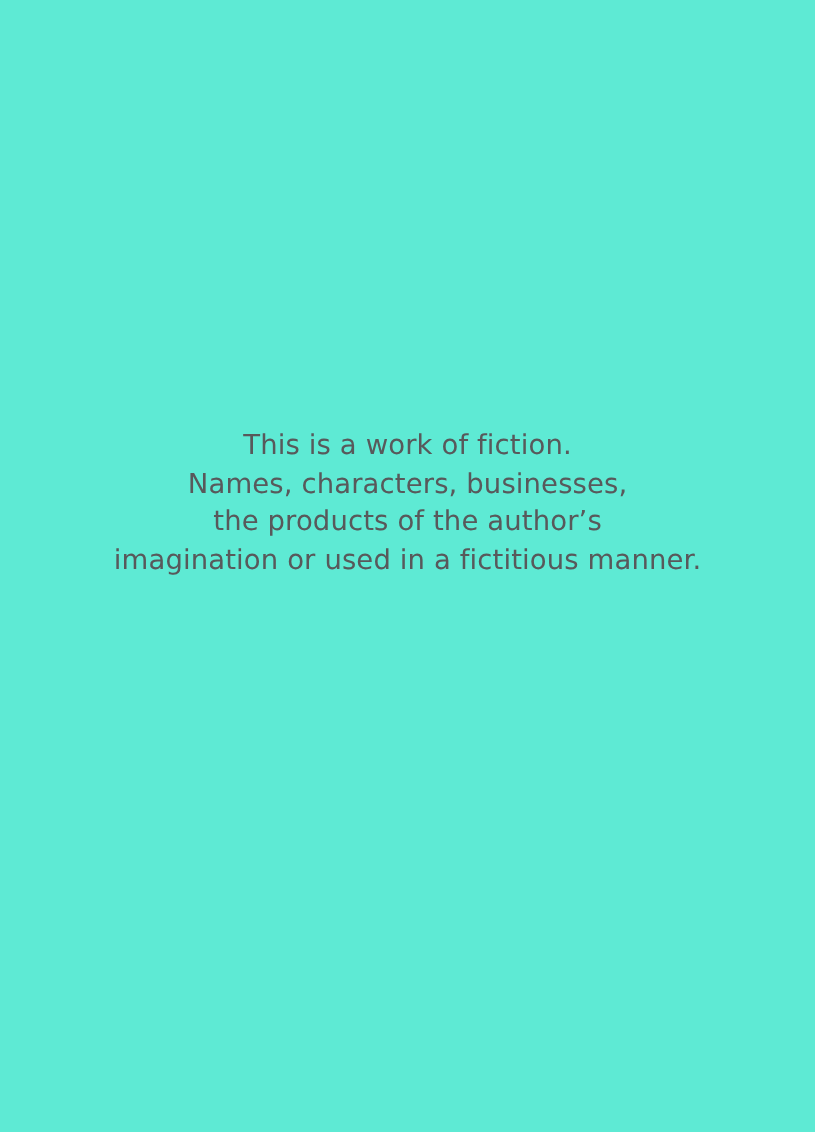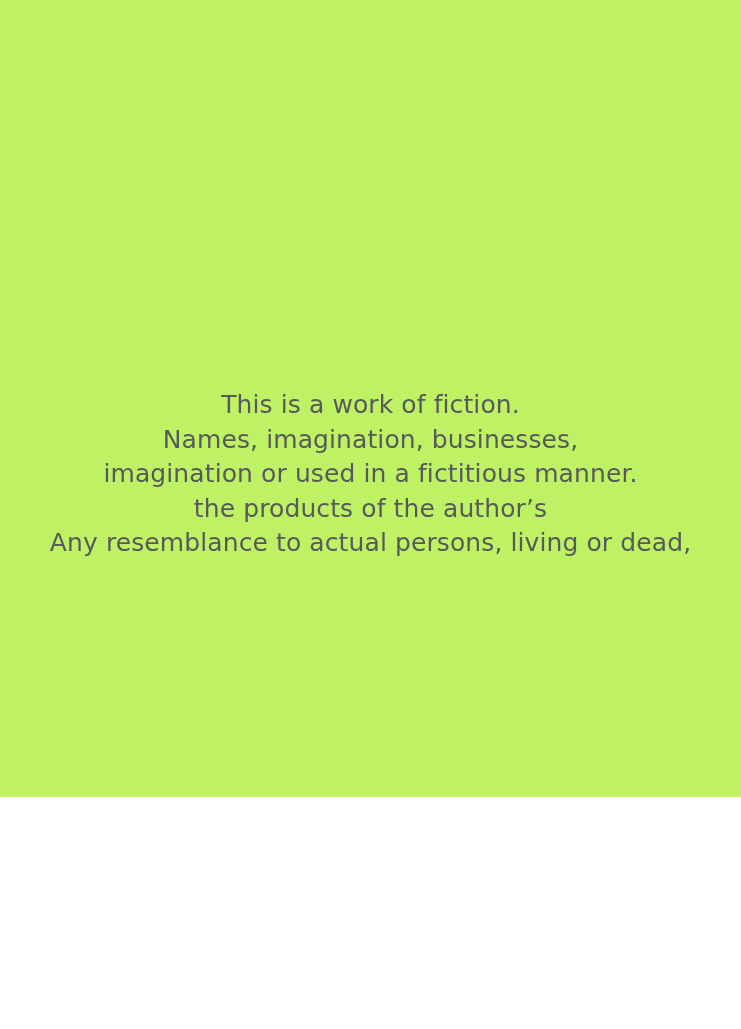--- a/index.html
+++ b/index.html
@@ -9,22 +9,22 @@
   }
   body {
     width: 741px;
     height: 1029px;
     font-family: "DejaVu Sans", sans-serif;
     overflow: hidden;
   }
   .page {
     position: relative;
     width: 741px;
-    height: 797px;
-    background: #bef264;
+    height: 1029px;
+    background: #5eead4;
     box-sizing: border-box;
   }
   .disclaimer-block {
     position: absolute;
     left: 0;
     right: 0;
     top: 388px;
     text-align: center;
   }
   .disclaimer-line {
@@ -36,18 +36,17 @@
     white-space: nowrap;
     font-weight: 400;
   }
 </style>
 </head>
 <body>
 
 <div class="page">
   <div class="disclaimer-block">
     <span class="disclaimer-line">This is a work of fiction.</span>
-    <span class="disclaimer-line">Names, imagination, businesses,</span>
+    <span class="disclaimer-line">Names, characters, businesses,</span>
+    <span class="disclaimer-line">the products of the author’s</span>
     <span class="disclaimer-line">imagination or used in a fictitious manner.</span>
-    <span class="disclaimer-line">the products of the author’s</span>
-    <span class="disclaimer-line">Any resemblance to actual persons, living or dead,</span>
   </div>
 </div>
 
 </body></html>

